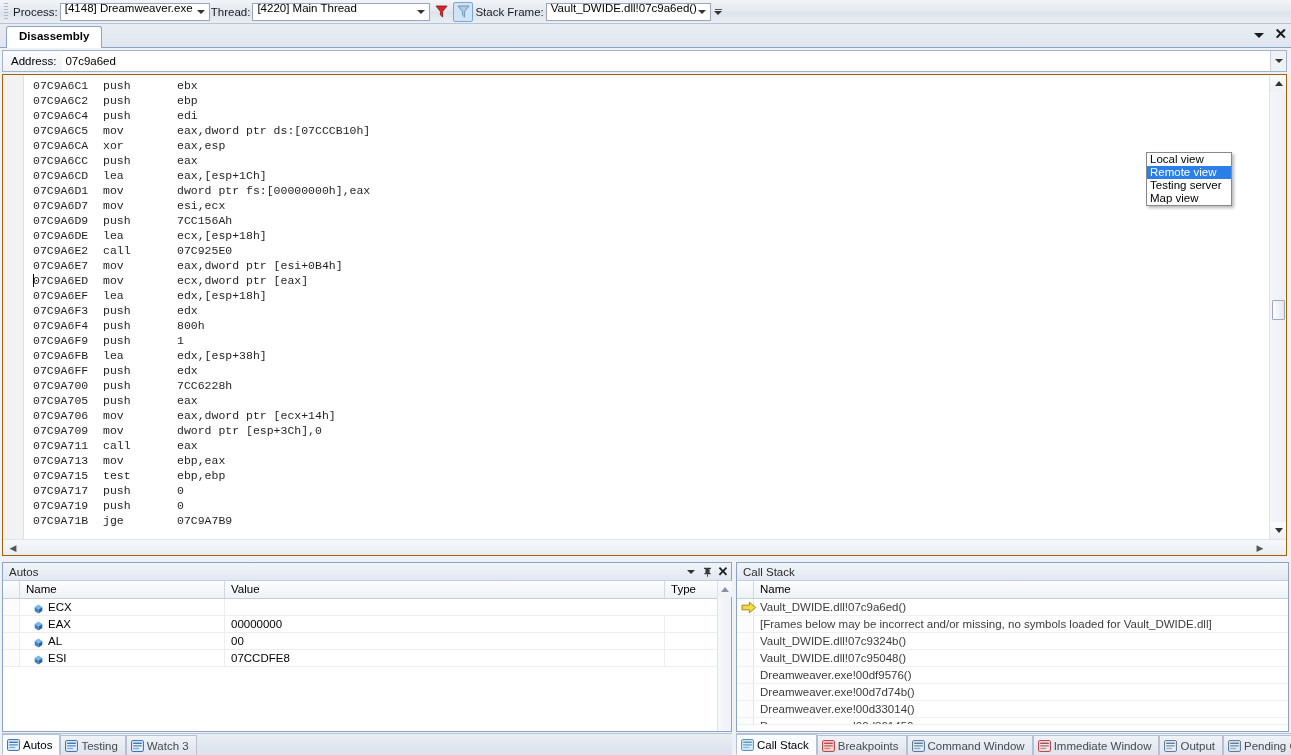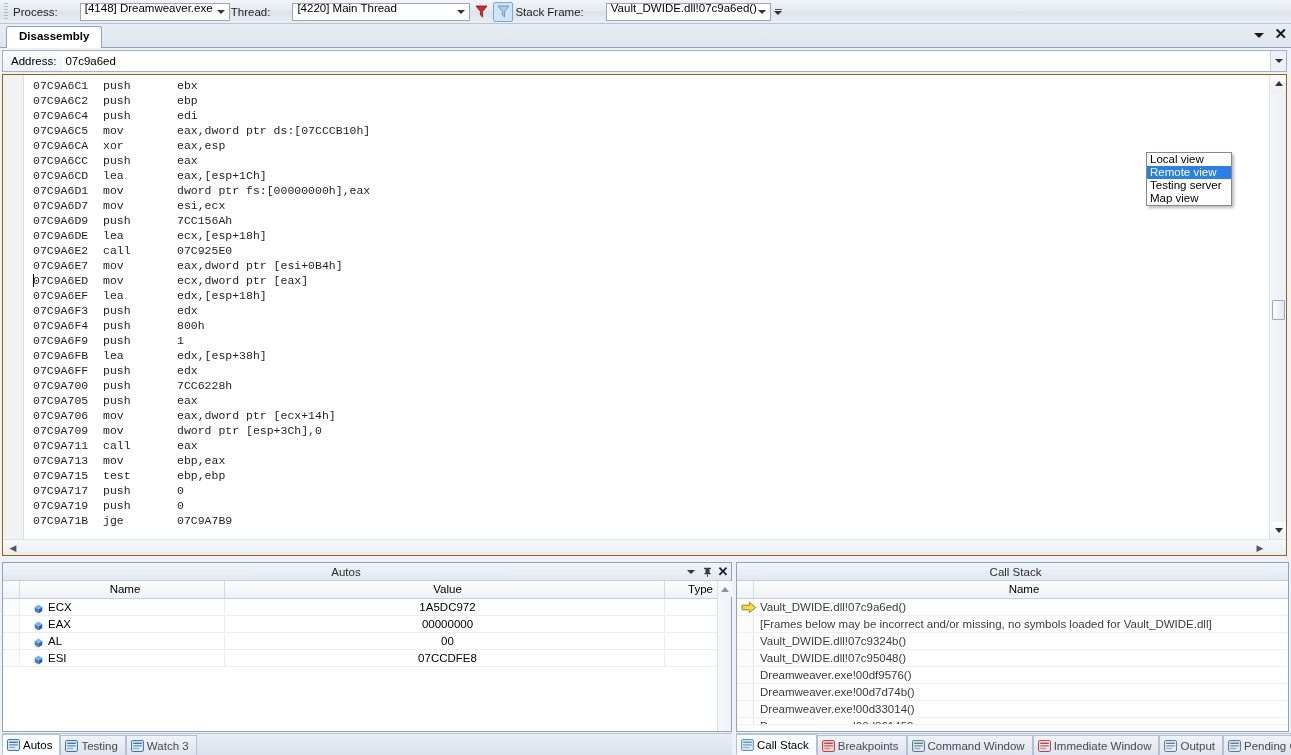--- a/index.html
+++ b/index.html
@@ -21,21 +21,21 @@
     display: flex; align-items: center;
     padding-left: 4px;
     white-space: nowrap;
   }
   .grip {
     width: 4px; height: 17px; margin-right: 4px;
     background-image: linear-gradient(to bottom, #a6b0bf 1px, transparent 1px);
     background-size: 100% 3px;
     opacity: .85;
   }
-  .tb-label { font-size: 11.5px; color: #1c1c1c; padding: 0 22px 0 1px; }
+  .tb-label { font-size: 11.5px; color: #1c1c1c; padding: 0 2px 0 1px; }
   .tb-combo {
     height: 18px; background: #fff; border: 1px solid #9aa7b8;
     display: inline-flex; align-items: center; position: relative;
     font-size: 11.5px; padding: 0 18px 8px 4px;
   }
   .tb-combo .caret {
     position: absolute; right: 4px; top: 50%; margin-top: -2px;
     width: 0; height: 0; border-left: 4px solid transparent;
     border-right: 4px solid transparent; border-top: 4px solid #333;
   }
@@ -171,21 +171,21 @@
   .popup {
     position: absolute; left: 1146px; top: 152px; width: 86px;
     background: #fff; border: 1px solid #898989;
     box-shadow: 2px 2px 3px rgba(0,0,0,.28);
     font-size: 11.5px; z-index: 50;
   }
   .popup-item { height: 13px; line-height: 13px; padding-left: 3px; white-space: nowrap; }
   .popup-item.sel { background: #2a7fe8; color: #fff; }
 
   
-  .dock { position: absolute; left: 0; top: 562px; width: 1291px; height: 193px; text-align: center; }
+  .dock { position: absolute; left: 0; top: 562px; width: 1291px; height: 193px; }
   .panel { position: absolute; top: 0; bottom: 23px; background: #fff; }
   .panel-autos { left: 2px; width: 730px; }
   .panel-stack { left: 736px; right: 2px; }
   .panel-inner { position:absolute; inset:0; border: 1px solid #8ba4c4; display:flex; flex-direction:column; }
   .panel-title {
     height: 18px; flex: none;
     background: linear-gradient(to bottom,#f1f5fa,#e2e8f1);
     border-bottom: 1px solid #c2cfe0;
     display: flex; align-items: center; padding-left: 6px;
     font-size: 11.5px; color: #2a2a2a;
@@ -410,21 +410,20 @@
             <div class="grow">
               <div class="gutter"></div>
               <div class="gc" style="width:205px;display:flex;align-items:center;padding-left:0">
                 <svg class="varicon" viewBox="0 0 9 10">
                   <path d="M4.5 0.5 L8.3 3 L4.5 5.5 L0.7 3 Z" fill="#7ab6e8"></path>
                   <path d="M0.7 3 L4.5 5.5 L4.5 9.4 L0.7 6.9 Z" fill="#3a7fc4"></path>
                   <path d="M8.3 3 L4.5 5.5 L4.5 9.4 L8.3 6.9 Z" fill="#2a62a0"></path>
                 </svg>
                 <span>ECX</span>
               </div>
-              <div class="gc" style="width:440px">1A5DC972</div>
               <div class="gc" style="flex:1;border-right:none"></div>
             </div>
             <div class="grow">
               <div class="gutter"></div>
               <div class="gc" style="width:205px;display:flex;align-items:center;padding-left:0">
                 <svg class="varicon" viewBox="0 0 9 10">
                   <path d="M4.5 0.5 L8.3 3 L4.5 5.5 L0.7 3 Z" fill="#7ab6e8"></path>
                   <path d="M0.7 3 L4.5 5.5 L4.5 9.4 L0.7 6.9 Z" fill="#3a7fc4"></path>
                   <path d="M8.3 3 L4.5 5.5 L4.5 9.4 L8.3 6.9 Z" fill="#2a62a0"></path>
                 </svg>

